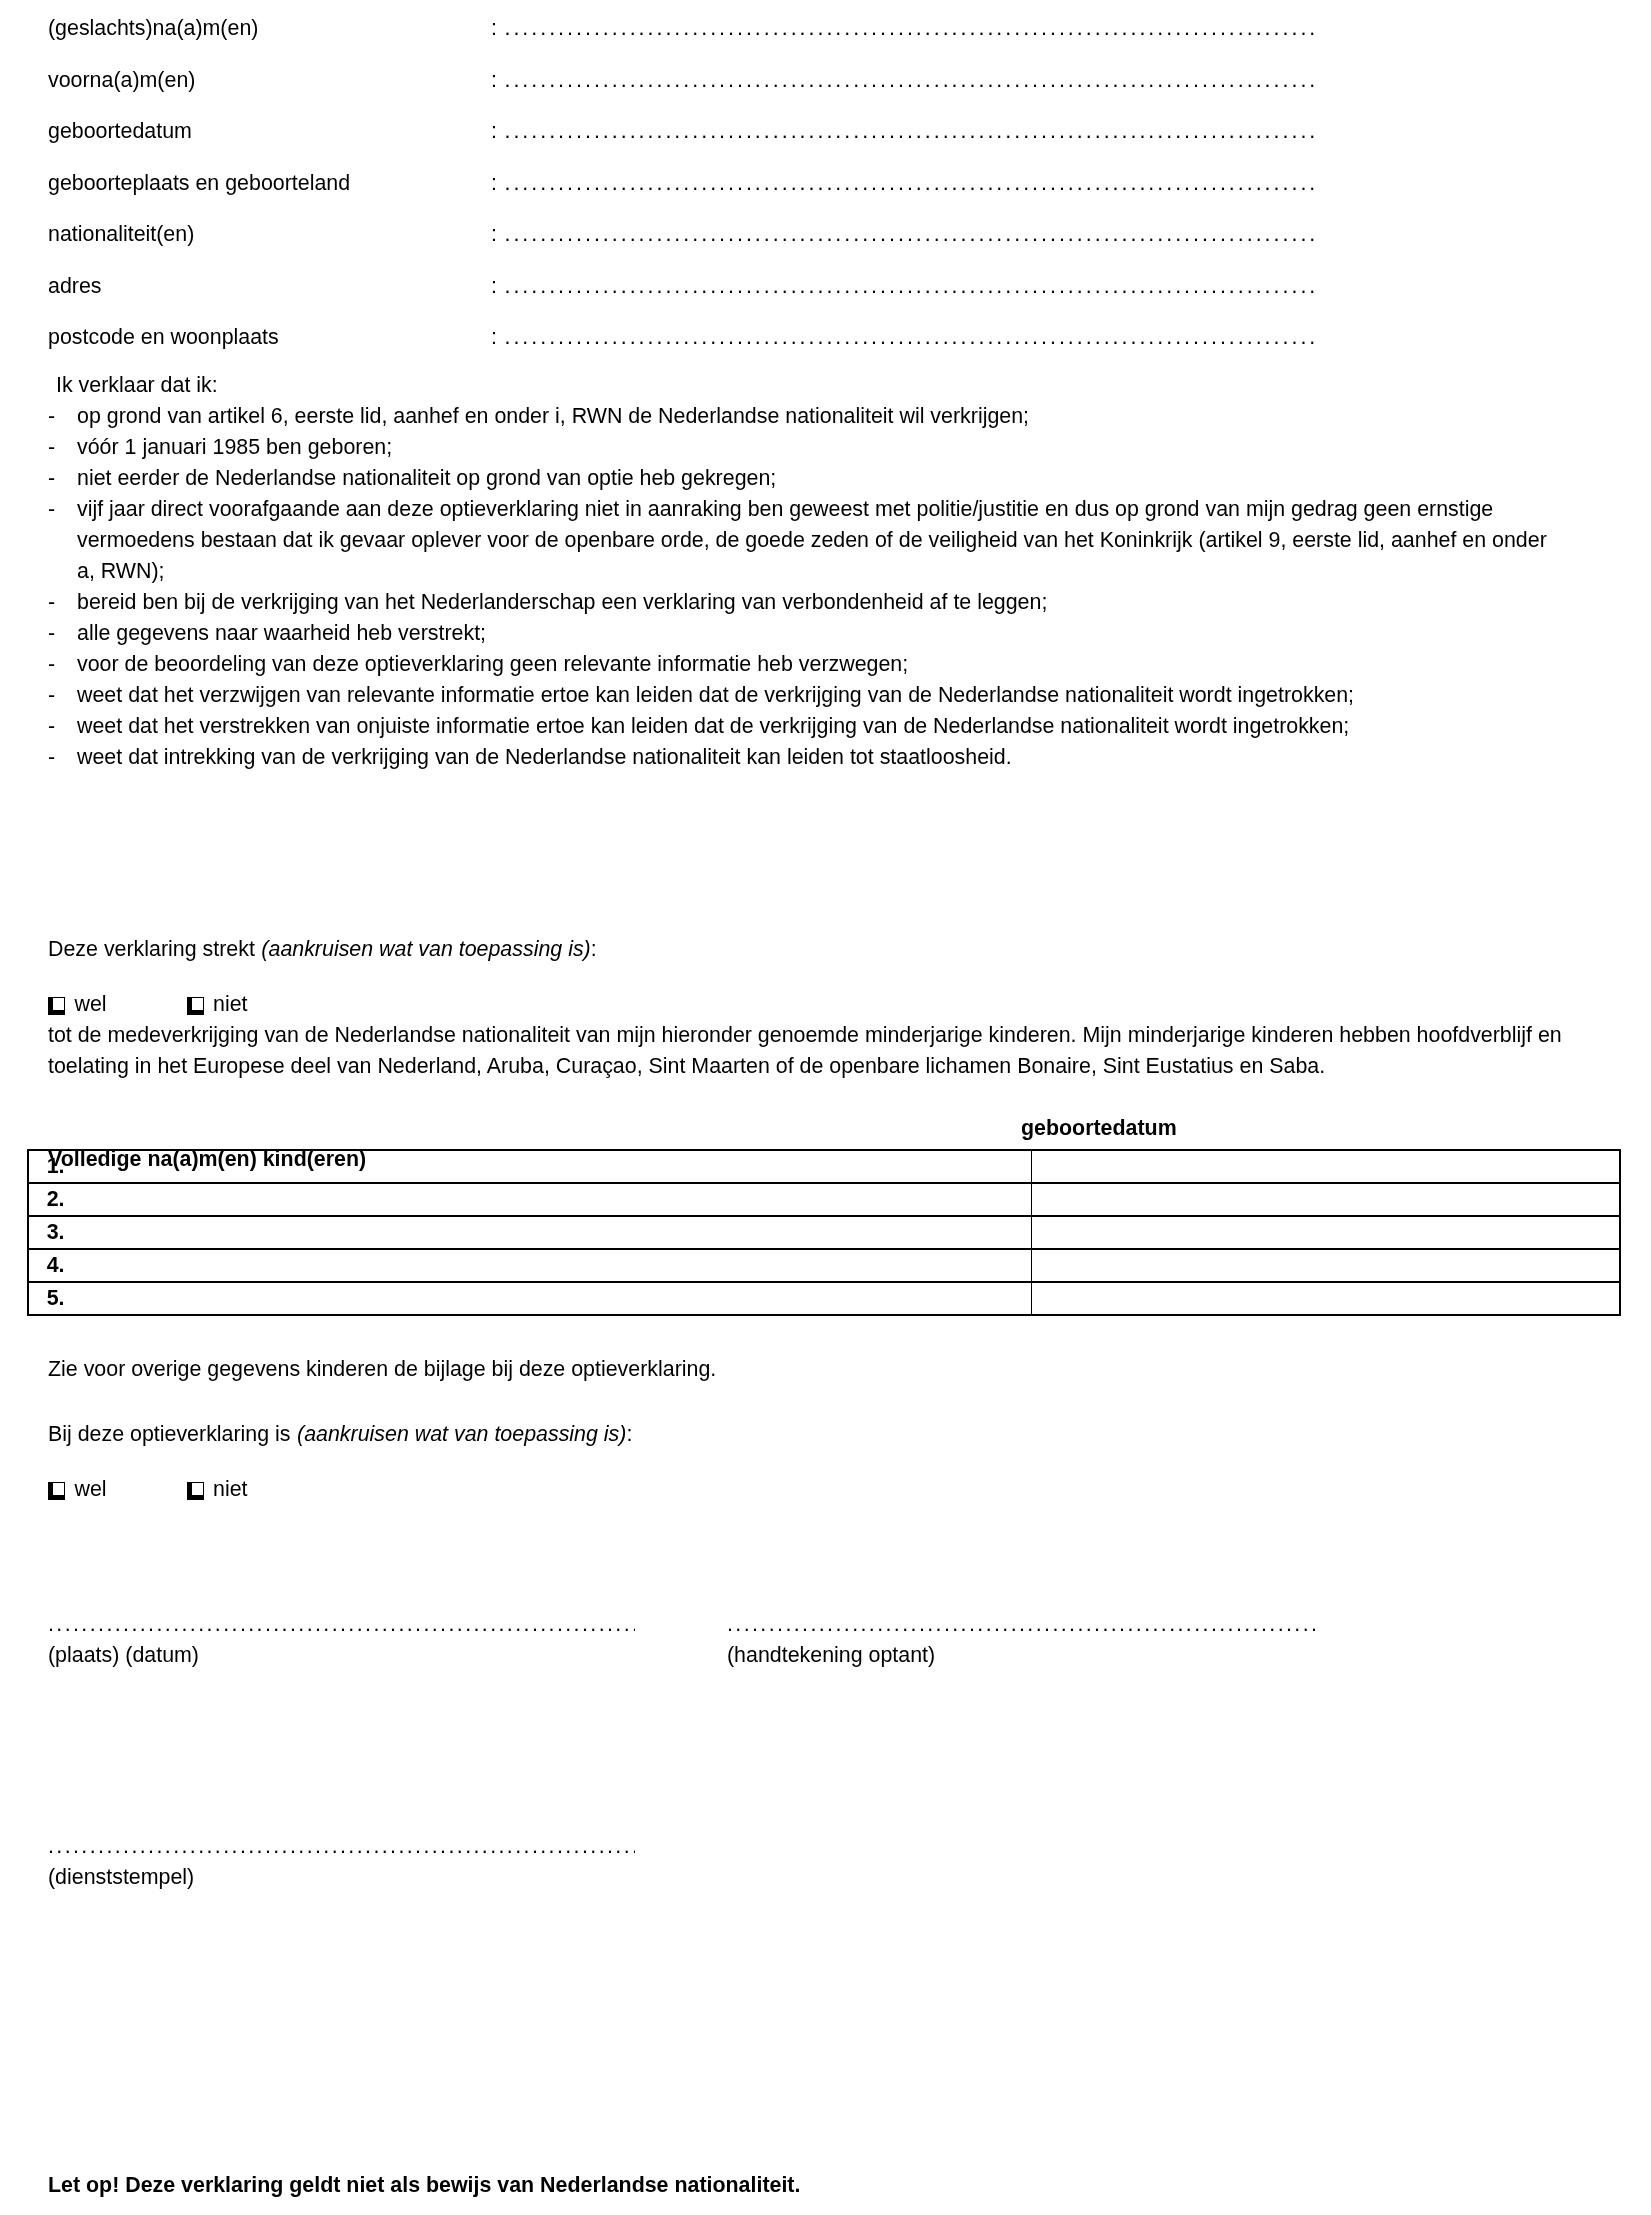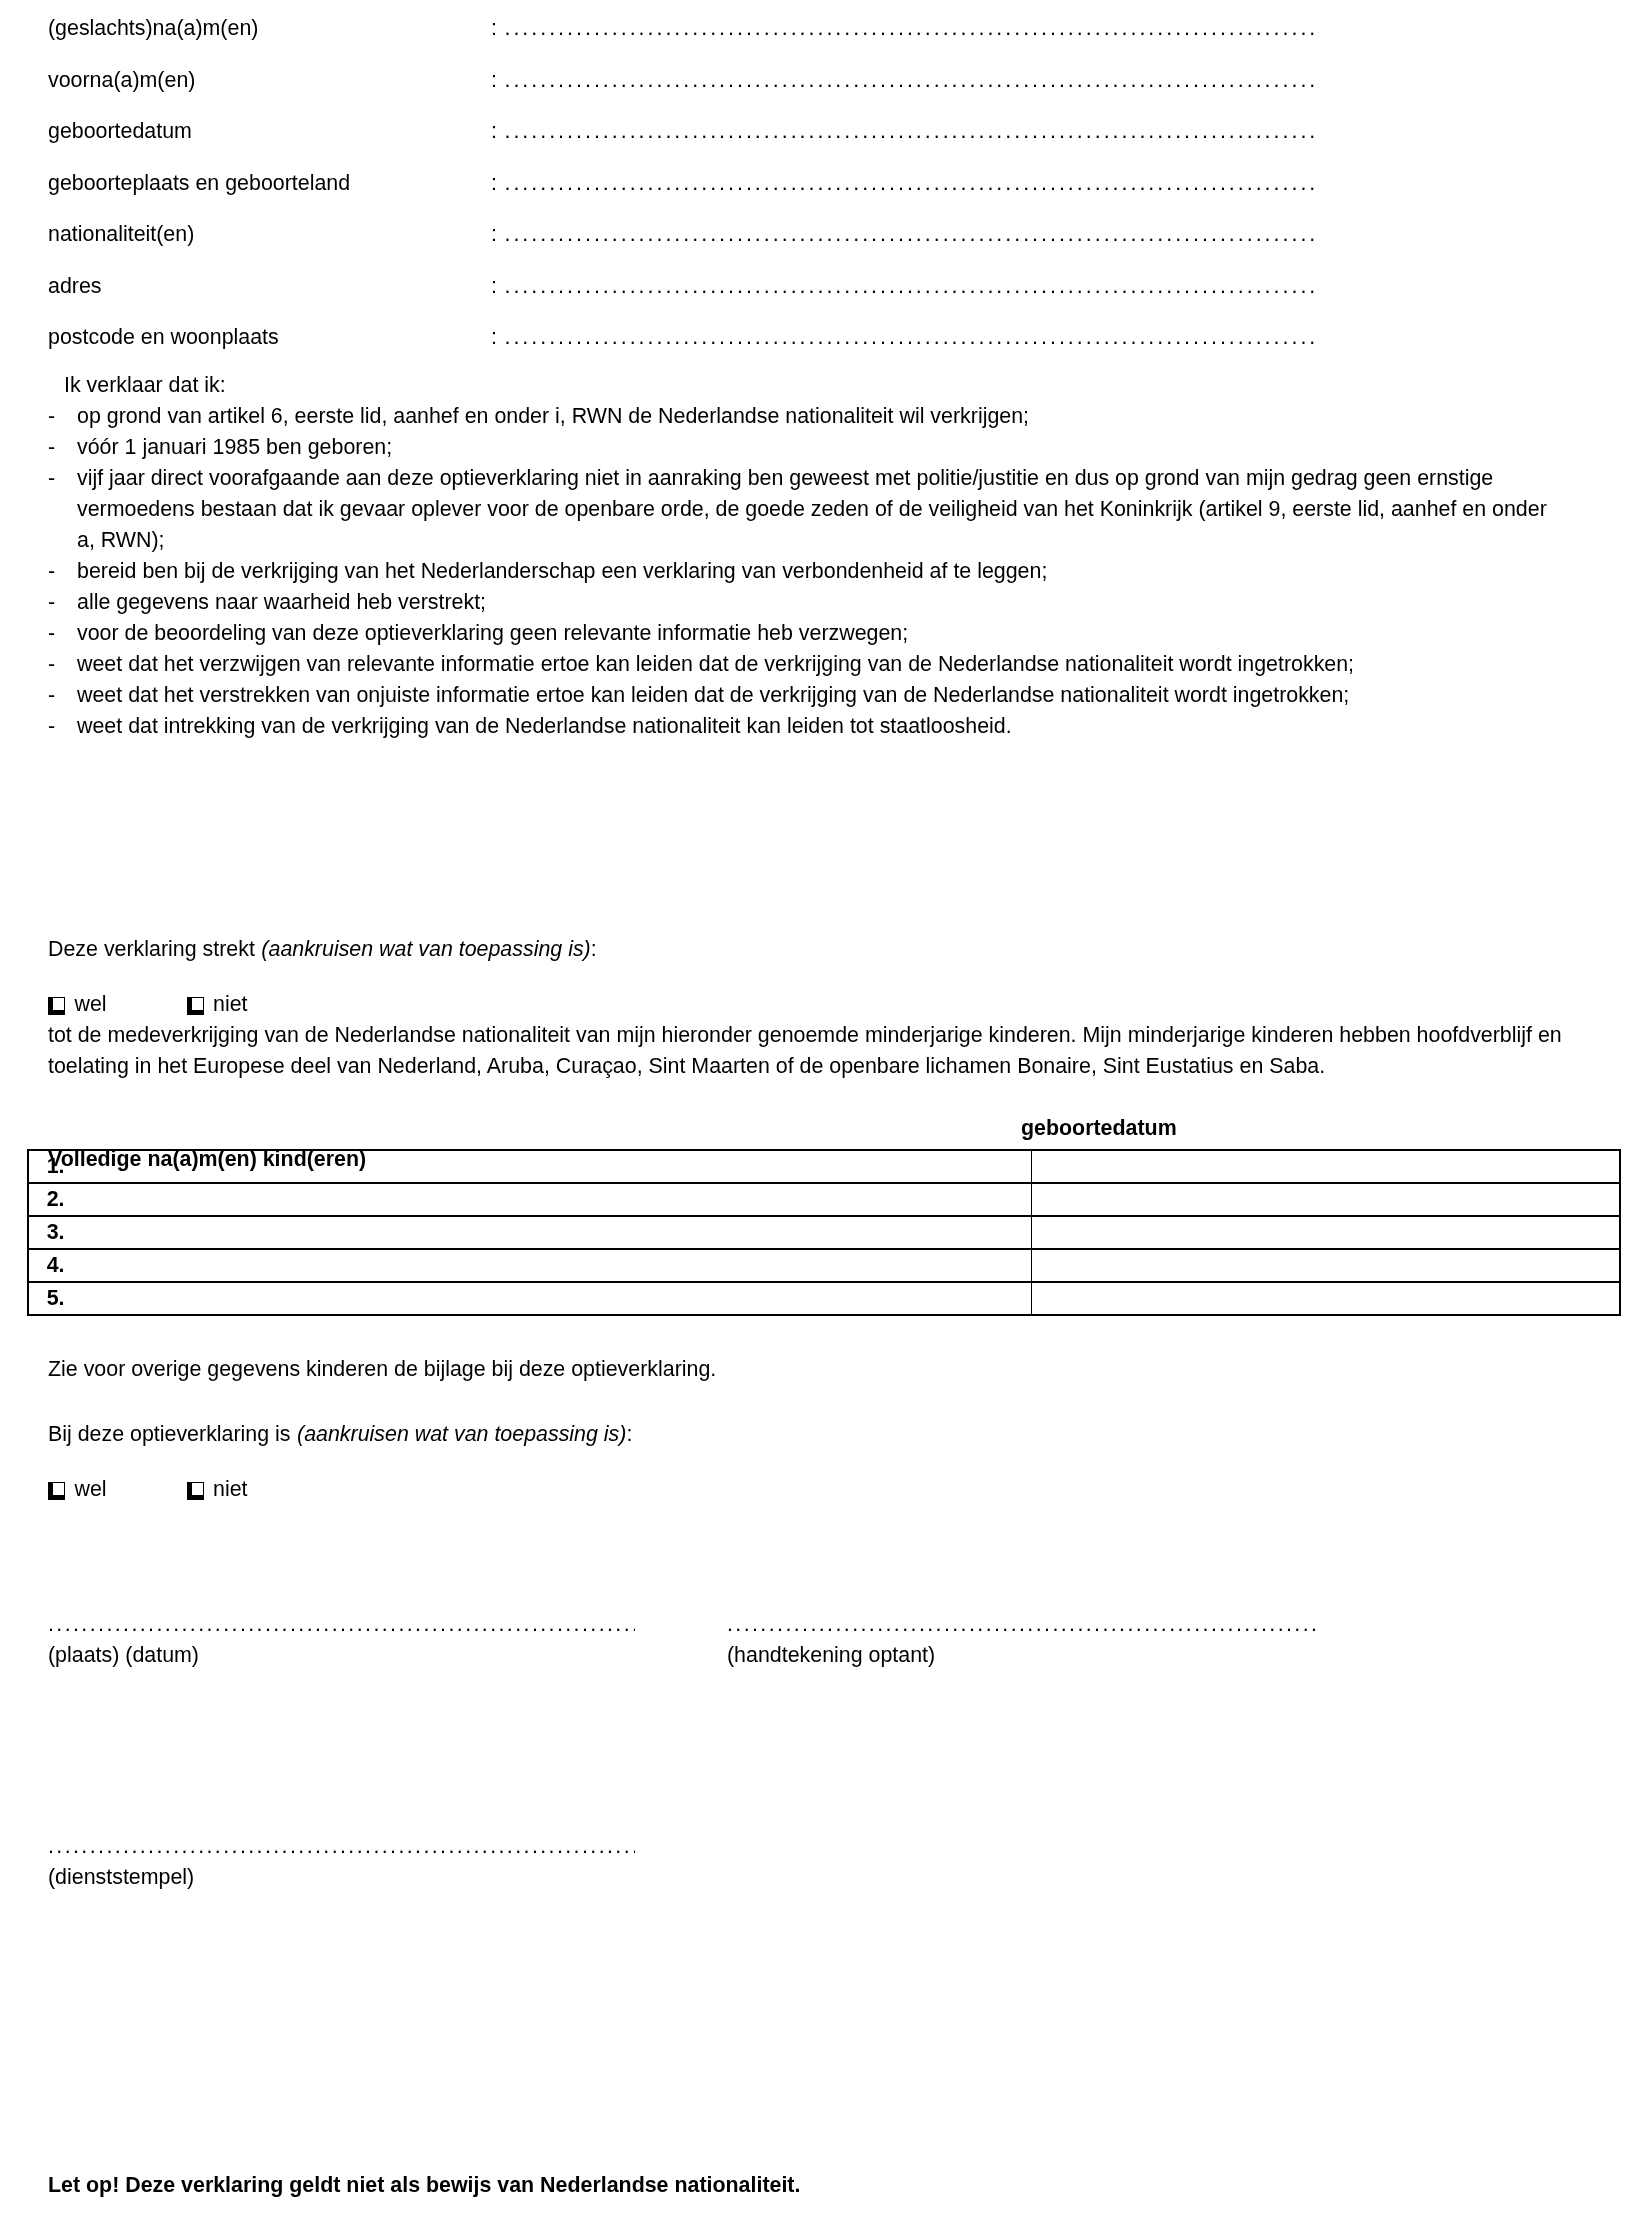--- a/index.html
+++ b/index.html
@@ -14,21 +14,21 @@
   }
   
   .fields{position:absolute;left:48px;top:13px;width:1272px;}
   .frow{display:flex;align-items:baseline;height:31px;margin-bottom:20.5px;white-space:nowrap;}
   .flabel{flex:0 0 443px;}
   .fcolon{flex:0 0 auto;padding-right:7.5px;}
   .fdots,.sigdots{overflow:hidden;white-space:nowrap;letter-spacing:3px;}
   .fdots{flex:1 1 auto;}
   
   .decl{position:absolute;left:48px;top:370px;width:1501px;}
-  .decl-intro{margin:0 0 0 16px;}
+  .decl-intro{margin:0 0 0 8px;}
   .bullet{padding-left:29px;text-indent:-29px;}
   .dash{display:inline-block;width:29px;text-indent:0;}
   
   .strekt{position:absolute;left:48px;top:934px;width:1585px;}
   .mixline em{font-style:italic;margin-left:6.5px;}
   .cbrow{display:flex;align-items:baseline;}
   .cbgroup{display:flex;align-items:center;margin-top:24px;}
   .cbgroup.g2{margin-left:80px;}
   .cbx{
     display:inline-block;width:11.2px;height:12px;
@@ -98,20 +98,21 @@
       <span class="flabel">postcode en woonplaats</span>
         <span class="fcolon">:</span>
         <span class="fdots">..............................................................................................................</span>
     </div>
   </div>
 
   <div class="decl">
     <div class="decl-intro">Ik verklaar dat ik:</div>
     <div class="bullet"><span class="dash">-</span><span>op grond van artikel 6, eerste lid, aanhef en onder i, RWN de Nederlandse nationaliteit wil verkrijgen;</span></div>
     <div class="bullet"><span class="dash">-</span><span>vóór 1 januari 1985 ben geboren;</span></div>
+    <div class="bullet"><span class="dash">-</span><span>niet eerder de Nederlandse nationaliteit op grond van optie heb gekregen;</span></div>
     <div class="bullet"><span class="dash">-</span><span>vijf jaar direct voorafgaande aan deze optieverklaring niet in aanraking ben geweest met politie/justitie en dus op grond van mijn gedrag geen ernstige vermoedens bestaan dat ik gevaar oplever voor de openbare orde, de goede zeden of de veiligheid van het Koninkrijk (artikel 9, eerste lid, aanhef en onder a, RWN);</span></div>
     <div class="bullet"><span class="dash">-</span><span>bereid ben bij de verkrijging van het Nederlanderschap een verklaring van verbondenheid af te leggen;</span></div>
     <div class="bullet"><span class="dash">-</span><span>alle gegevens naar waarheid heb verstrekt;</span></div>
     <div class="bullet"><span class="dash">-</span><span>voor de beoordeling van deze optieverklaring geen relevante informatie heb verzwegen;</span></div>
     <div class="bullet"><span class="dash">-</span><span>weet dat het verzwijgen van relevante informatie ertoe kan leiden dat de verkrijging van de Nederlandse nationaliteit wordt ingetrokken;</span></div>
     <div class="bullet"><span class="dash">-</span><span>weet dat het verstrekken van onjuiste informatie ertoe kan leiden dat de verkrijging van de Nederlandse nationaliteit wordt ingetrokken;</span></div>
     <div class="bullet"><span class="dash">-</span><span>weet dat intrekking van de verkrijging van de Nederlandse nationaliteit kan leiden tot staatloosheid.</span></div>
   </div>
 
   <div class="strekt">

